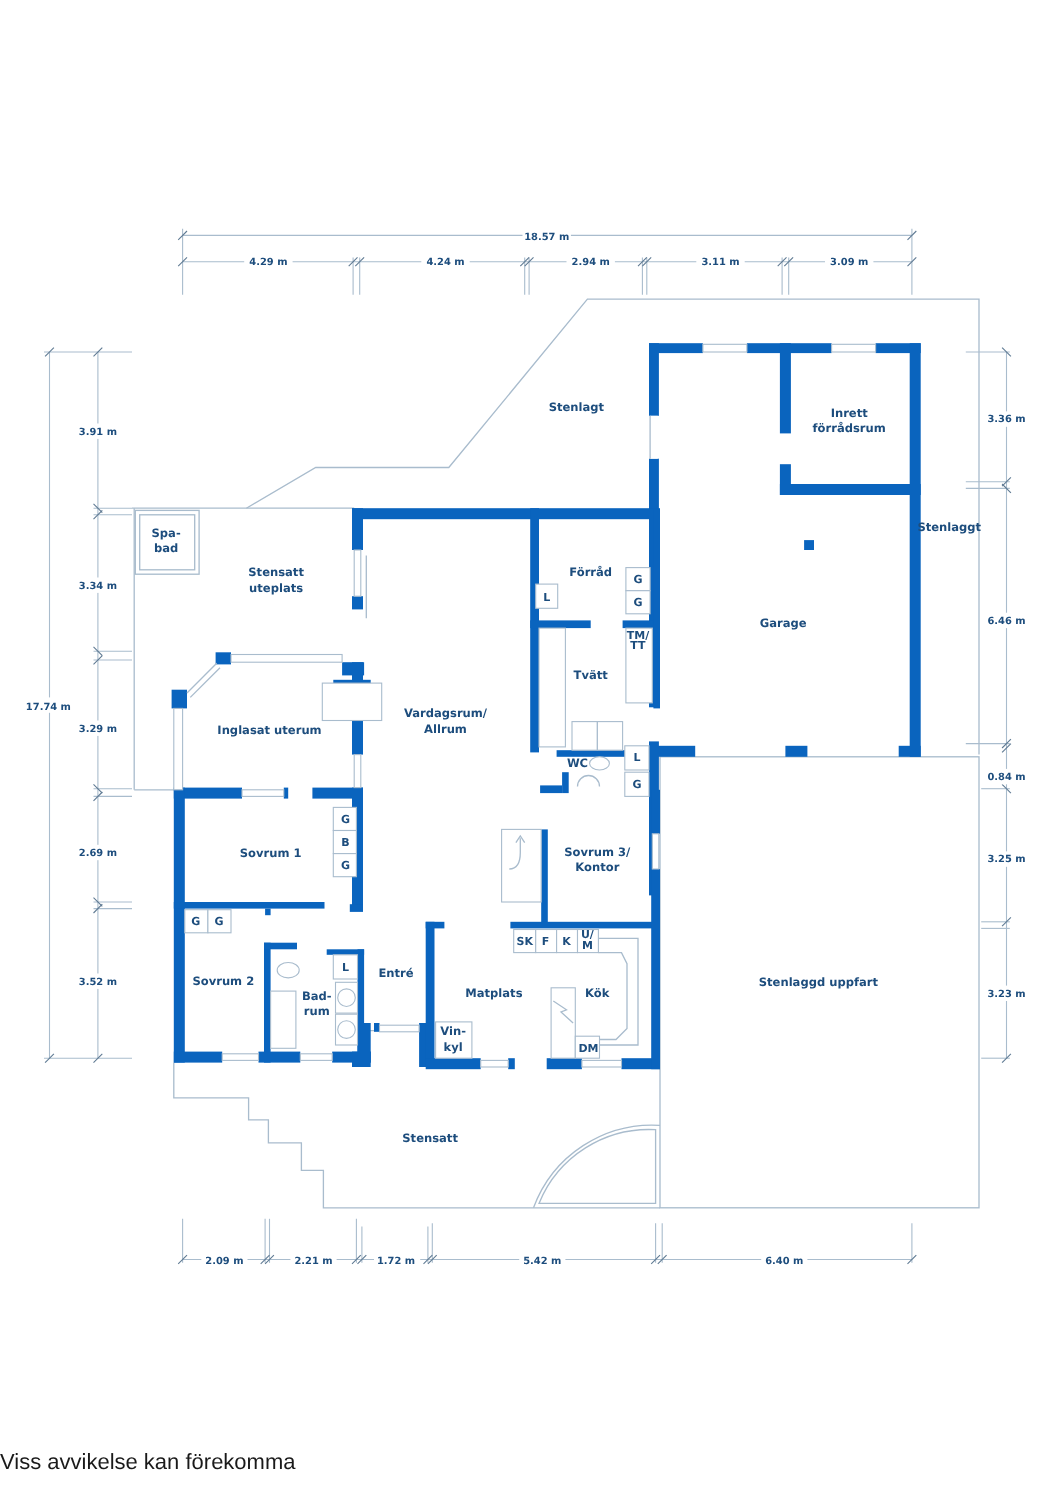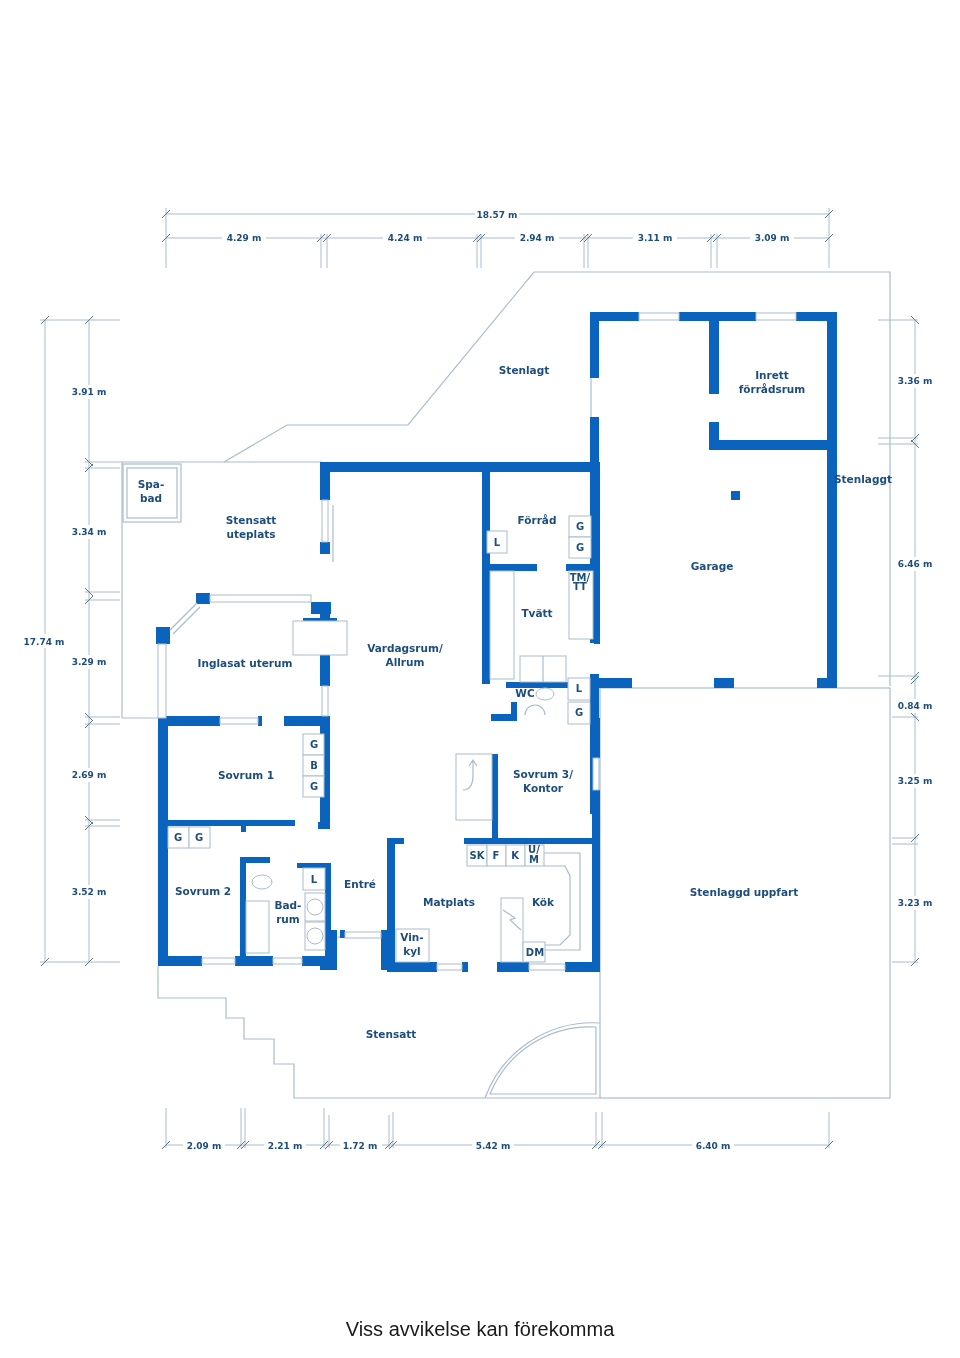--- a/index.html
+++ b/index.html
@@ -7,21 +7,21 @@
   #plan { position:absolute; left:0; top:0; width:960px; height:1358px; }
   .wall { fill:#0a64be; }
   .thin { stroke:#a9bccd; stroke-width:1.2; fill:none; }
   .fix { stroke:#a9bccd; stroke-width:1; fill:#fff; }
   .dim { stroke:#a9bccd; stroke-width:1; fill:none; }
   .tick { stroke:#5f7a93; stroke-width:1; }
   .dimtxt { font-family:"DejaVu Sans", sans-serif; font-size:9px; font-weight:bold; fill:#1d4d7d; }
   .room { font-family:"DejaVu Sans", sans-serif; font-size:10.5px; font-weight:bold; fill:#1d4d7d; text-anchor:middle; }
   .fixtxt { font-family:"DejaVu Sans", sans-serif; font-size:10px; font-weight:bold; fill:#1d4d7d; text-anchor:middle; }
   .dimbg { fill:#ffffff; }
-  #footer { position:absolute; left:0; width:960px; top:1318px; text-align:center; font-family:"Liberation Sans", sans-serif; font-size:20px; color:#1a1a1a; }
+  #footer { position:absolute; left:0; width:960px; top:1318px; font-family:"Liberation Sans", sans-serif; font-size:20px; color:#1a1a1a; }
 </style>
 </head>
 <body>
 
 <svg id="plan" viewBox="0 0 960 1358" xmlns="http://www.w3.org/2000/svg">
 
   <g>
 
     <line class="dim" x1="166" y1="214" x2="829" y2="214"></line>
     <line class="dim" x1="166" y1="208" x2="166" y2="268"></line>

